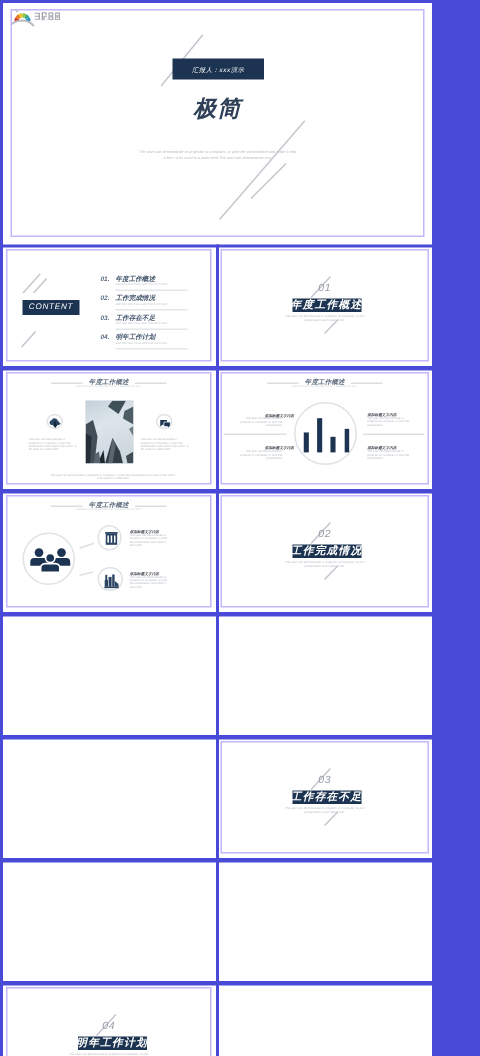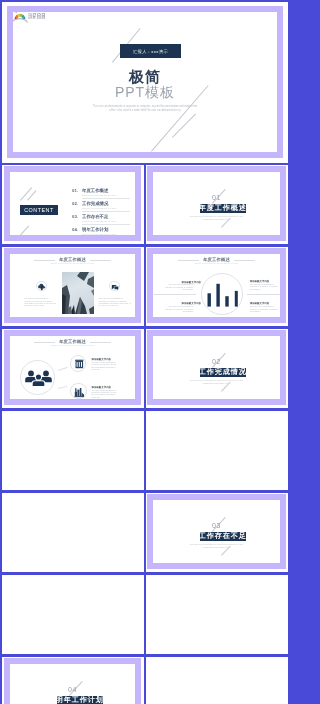--- a/index.html
+++ b/index.html
@@ -4,21 +4,21 @@
 <style>
   html,body{margin:0;padding:0;}
   body{width:290px;height:704px;background:#4a4ad8;overflow:hidden;
        font-family:"Liberation Sans",sans-serif;-webkit-font-smoothing:antialiased;}
   .page{position:absolute;left:0;top:0;width:290px;height:704px;}
 
   
   .rowbg{position:absolute;left:2px;right:2px;background:#fff;}
 
   .slide{position:absolute;background:#fff;overflow:hidden;
-         border:6px solid #c4b5fd;box-sizing:border-box;}
+         border:1px solid #c4b5fd;box-sizing:border-box;font-style:italic;}
 
   
   .cover{left:7px;top:6px;width:276px;height:152px;}
   .logo{position:absolute;left:-8px;top:-7px;width:60px;height:22px;}
   .navybadge{position:absolute;background:#1c3451;color:#fff;display:flex;
              align-items:center;justify-content:center;}
   .diag{position:absolute;background:#c3c7cd;transform-origin:0 0;}
 
   .tz{position:absolute;white-space:nowrap;}
   .cvTitle{color:#2e3f57;font-size:15px;font-weight:bold;letter-spacing:1px;}
@@ -115,21 +115,20 @@
 
     <div class="diag" style="left:99.3px;top:50.0px;width:44.4px;height:0.75px;transform:rotate(-50.8deg);"></div>
     <div class="diag" style="left:138.0px;top:139.0px;width:87.2px;height:0.75px;transform:rotate(-49.2deg);"></div>
     <div class="diag" style="left:159.4px;top:125.4px;width:32.6px;height:0.75px;transform:rotate(-45.1deg);"></div>
 
     <div class="navybadge" style="left:107px;top:32px;width:61px;height:14px;">
       <span style="font-size:4.2px;letter-spacing:.4px;">汇报人：xxx演示</span>
     </div>
 
     <div class="tz cvTitle" style="left:0;right:0;top:56px;text-align:center;">极简</div>
-    <div class="tz cvSub" style="left:0;right:0;top:72px;text-align:center;font-size:14px;">PPT模板</div>
     <div class="cvDesc" style="top:93px;">The user can demonstrate or projector or computer, or print the presentation and make it into</div>
     <div class="cvDesc" style="top:97px;">a film / a be used in a wider field.The user can demonstrate or p</div>
   </div>
 
   <div class="slide s02">
     <div class="diag" style="left:10px;top:28px;width:17px;height:.7px;transform:rotate(-48deg);"></div>
     <div class="diag" style="left:17px;top:28px;width:13px;height:.7px;transform:rotate(-48deg);"></div>
     <div class="diag" style="left:9px;top:64px;width:14px;height:.7px;transform:rotate(-48deg);"></div>
     <div class="cbox">
       <span>CONTENT</span>

